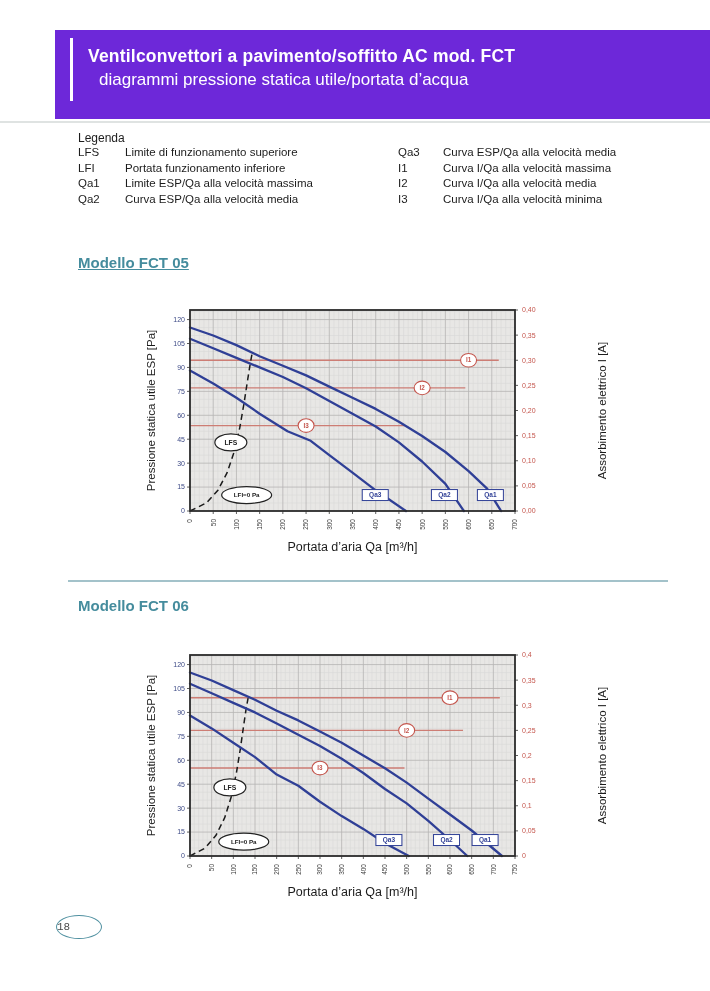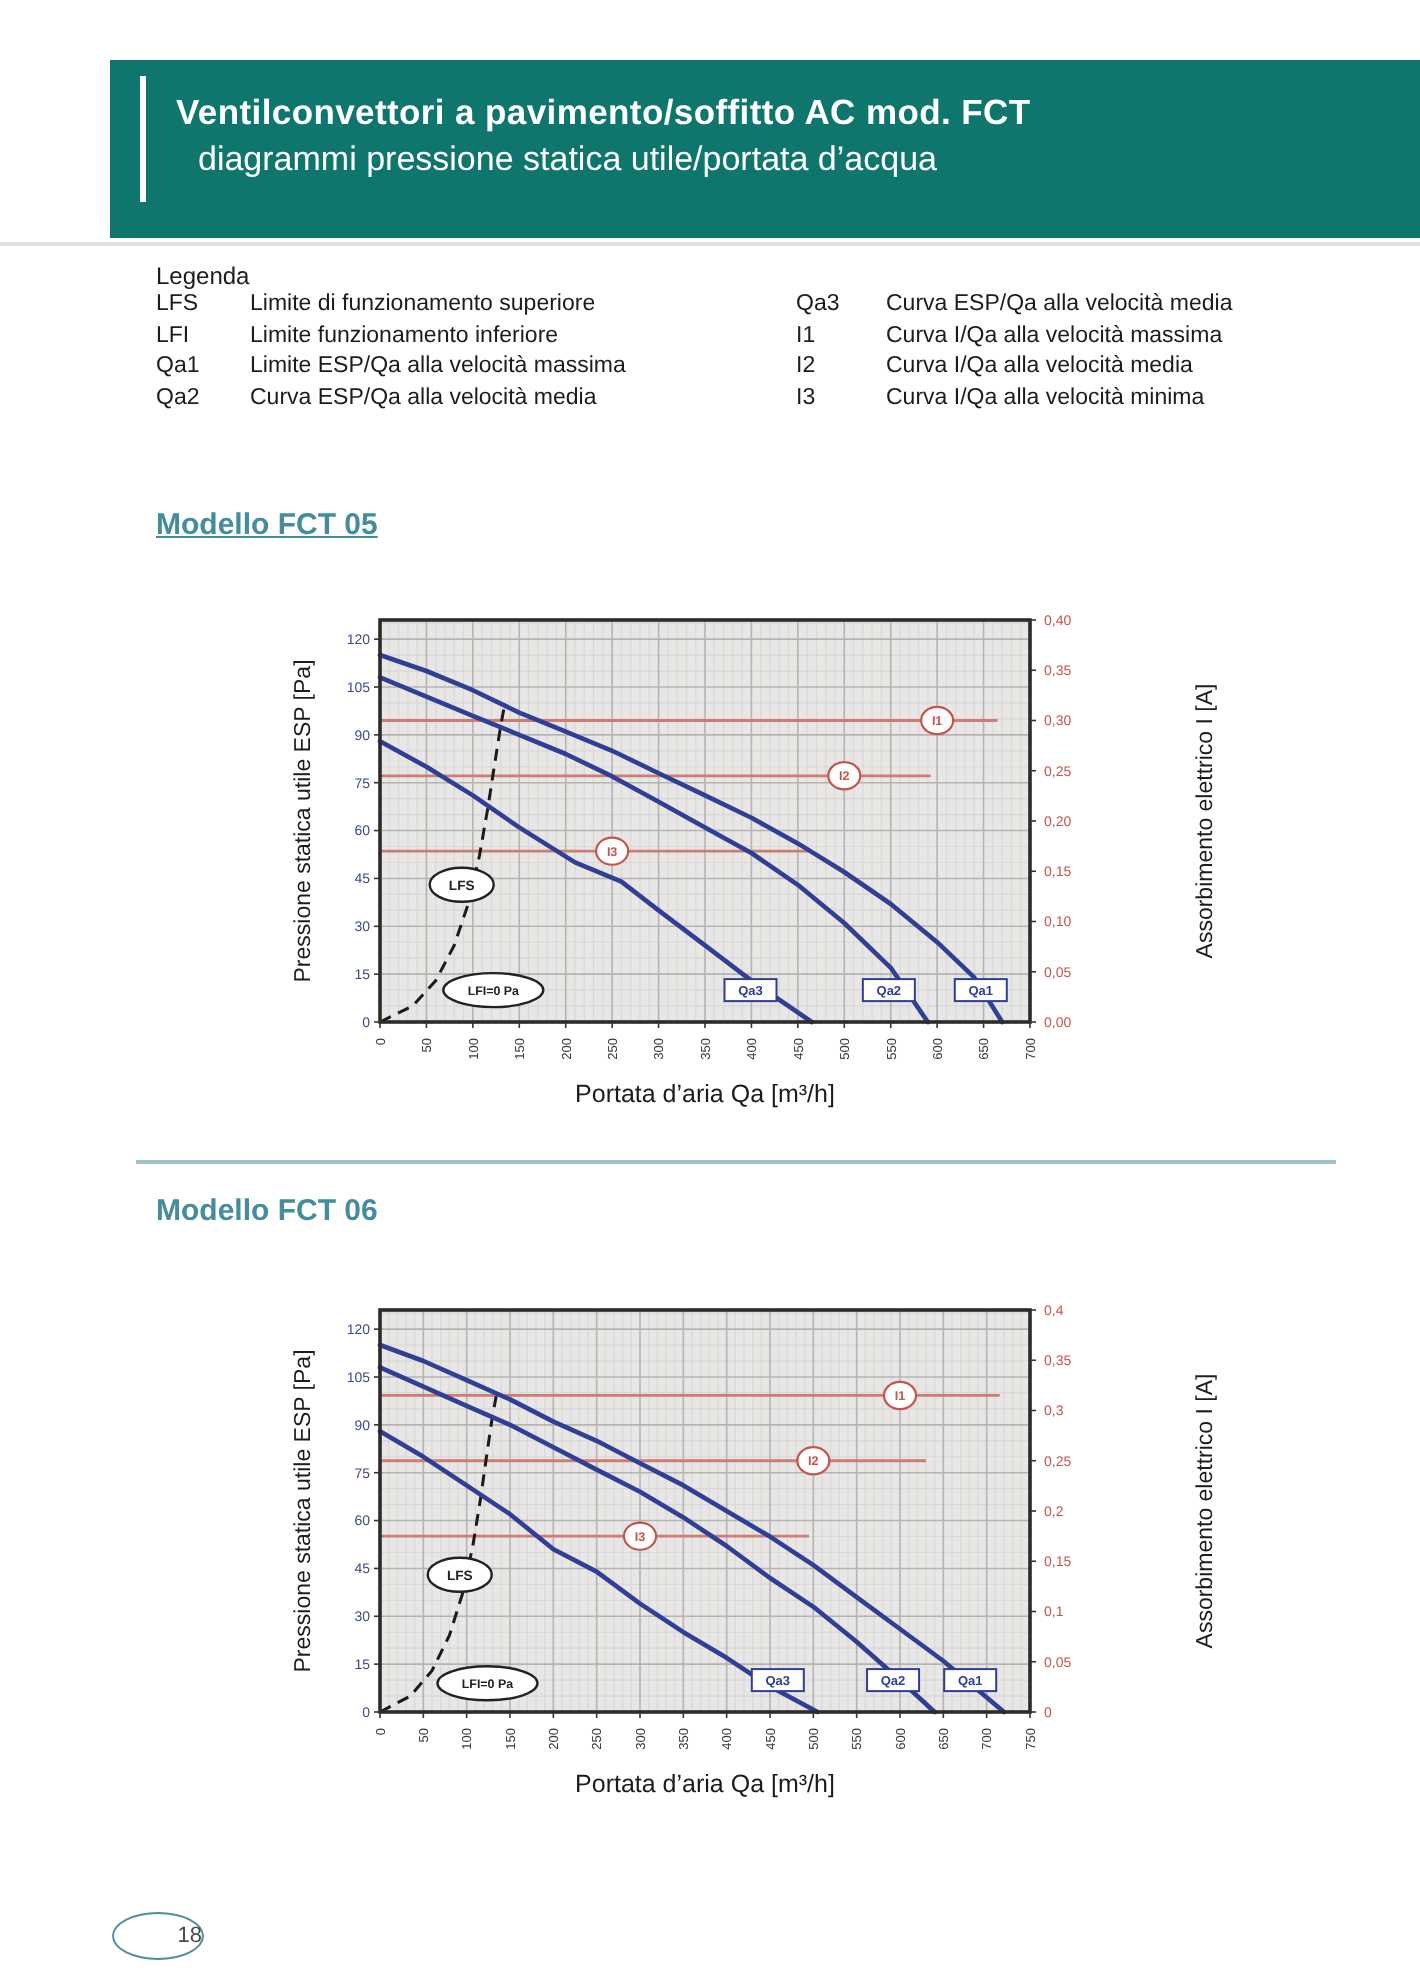--- a/index.html
+++ b/index.html
@@ -1,41 +1,41 @@
 <!DOCTYPE html>
 <html><head>
 <meta charset="utf-8">
 <style>
   html,body{margin:0;padding:0;background:#fff;}
   .page{position:relative;width:710px;height:991px;background:#ffffff;overflow:hidden;
         font-family:"Liberation Sans",sans-serif;color:#1c1c1c;}
-  .band{position:absolute;top:30px;left:55px;right:0;height:89px;background:#0f766e;}
+  .band{position:absolute;top:30px;left:55px;right:0;height:89px;background:#6d28d9;}
   .band-rule{position:absolute;left:15px;top:8px;height:63px;width:2.5px;background:#ffffff;}
   .band-text{position:absolute;left:33px;top:14px;color:#ffffff;}
   .band-title{font-size:17.5px;font-weight:bold;letter-spacing:.2px;line-height:24px;}
   .band-subtitle{font-size:17px;font-weight:normal;line-height:23px;margin-left:11px;}
   .band-shadow{position:absolute;top:121px;left:0;width:710px;height:2px;background:#dfe3e2;}
   .legend{position:absolute;left:78px;top:131px;width:590px;}
   .legend-title{font-size:12px;margin-bottom:0;}
   .legend-cols{display:flex;}
   .legend-col{border-collapse:collapse;font-size:11.5px;}
   .legend-col td{padding:0;line-height:15.6px;vertical-align:top;}
   .legend-col.lc-left{width:320px;}
   .legend-col td.term{width:47px;}
   .legend-col.lc-right td.term{width:45px;}
   .model-title{position:absolute;left:78px;margin:0;font-size:15px;font-weight:bold;color:#458c9d;}
   .t1{top:254px;text-decoration:underline;}
   .t2{top:597px;}
   .chart{position:absolute;left:143px;}
   .c1{top:296px;}
   .c2{top:641px;}
   .divider{position:absolute;top:580px;left:68px;width:600px;height:2px;background:#a3c2ca;}
-  .page-badge{position:absolute;left:56px;top:956px;width:44px;height:22px;border:1.6px solid #4f90a0;
-              border-radius:50%;display:flex;align-items:center;justify-content:flex-end;
-              font-size:11px;color:#4a4a4a;}
+  .page-badge{position:absolute;left:56px;top:915px;width:44px;height:22px;border:1.6px solid #4f90a0;
+              border-radius:50%;display:flex;align-items:center;justify-content:flex-start;
+              font-size:11px;color:#4a4a4a;font-family:Liberation Mono, monospace;}
   svg text{font-family:"Liberation Sans",sans-serif;}
 </style>
 </head>
 <body>
 
 <div class="page">
 
   <header class="band">
     <div class="band-rule"></div>
     <div class="band-text">
@@ -49,21 +49,21 @@
     <div class="legend-title">Legenda</div>
     <div class="legend-cols">
       <table class="legend-col lc-left">
         <tbody>
             <tr>
           <td class="term">LFS</td>
           <td>Limite di funzionamento superiore</td>
         </tr>
         <tr>
           <td class="term">LFI</td>
-          <td>Limite funzionamento inferiore</td>
+          <td>Portata funzionamento inferiore</td>
         </tr>
         <tr>
           <td class="term">Qa1</td>
           <td>Limite ESP/Qa alla velocità massima</td>
         </tr>
         <tr>
           <td class="term">Qa2</td>
           <td>Curva ESP/Qa alla velocità media</td>
         </tr>
       </tbody>

